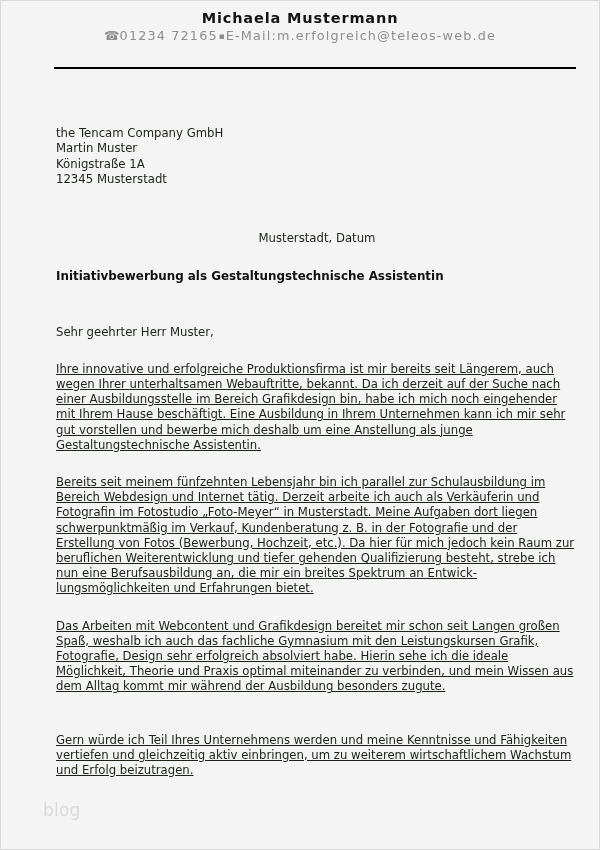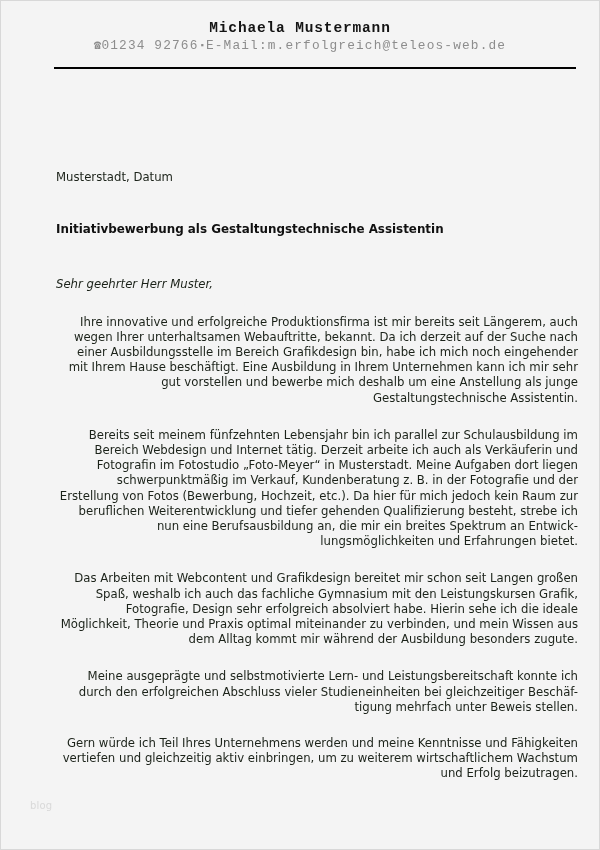--- a/index.html
+++ b/index.html
@@ -15,23 +15,22 @@
     width: 600px;
     height: 850px;
     box-sizing: border-box;
     background: #f4f4f4;
     border: 1px solid #d8d8d8;
     overflow: hidden;
   }
 
   
   .letterhead {
-    padding-top: 19px;
+    padding-top: 9px;
     text-align: center;
-    font-family: Liberation Mono, monospace;
   }
   .lh-name {
     font-size: 14.5px;
     font-weight: bold;
     color: #141414;
     letter-spacing: 0.85px;
     line-height: 17px;
   }
   .lh-line {
     font-size: 12.8px;
@@ -70,83 +69,88 @@
     color: #1b2219;
     line-height: 15.2px;
   }
 
   .recipient div {
     line-height: 15.3px;
     white-space: nowrap;
   }
 
   .dateline {
-    text-align: left;
+    text-align: center;
     margin-top: 44px;
   }
 
   .subject {
     font-weight: bold;
     font-size: 11.9px;
-    margin-top: 37px;
+    margin-top: 23px;
     color: #111111;
   }
 
   .salutation {
     margin-top: 40px;
-    font-style: italic;
   }
 
   .para {
     margin-top: 22px;
-    text-align: right;
+    text-align: left;
+    text-decoration: underline;
   }
   .para.tight {
-    margin-top: 21px;
+    margin-top: 38px;
   }
 
   
   .watermark {
     position: absolute;
-    left: 29px;
+    left: 42px;
     top: 799px;
-    font-size: 10px;
+    font-size: 17px;
     color: #d9d9d9;
     letter-spacing: 0.2px;
   }
 </style>
 </head>
 <body>
 
 <div class="page">
 
   <div class="letterhead">
 
     <div class="lh-name">Michaela Mustermann</div>
 
 
     <div class="lh-line">
-      <span class="phone-icon">☎</span><span>01234 92766</span><span class="lh-sep">▪</span><span>E-Mail:</span><span>m.erfolgreich@teleos-web.de</span>
+      <span class="phone-icon">☎</span><span>01234 72165</span><span class="lh-sep">▪</span><span>E-Mail:</span><span>m.erfolgreich@teleos-web.de</span>
     </div>
   </div>
 
   <div class="lh-rule"></div>
 
   <div class="letter">
 
+    <div class="recipient">
+      <div>the Tencam Company GmbH</div>
+      <div>Martin Muster</div>
+      <div>Königstraße 1A</div>
+      <div>12345 Musterstadt</div>
+    </div>
 
     <div class="dateline">Musterstadt, Datum</div>
 
     <div class="subject">Initiativbewerbung als Gestaltungstechnische Assistentin</div>
 
     <div class="salutation">Sehr geehrter Herr Muster,</div>
 
     <div class="para">Ihre innovative und erfolgreiche Produktionsfirma ist mir bereits seit Längerem, auch wegen Ihrer unterhaltsamen Webauftritte, bekannt. Da ich derzeit auf der Suche nach einer Ausbildungsstelle im Bereich Grafikdesign bin, habe ich mich noch eingehender mit Ihrem Hause beschäftigt. Eine Ausbildung in Ihrem Unternehmen kann ich mir sehr gut vorstellen und bewerbe mich deshalb um eine Anstellung als junge Gestaltungstechnische Assistentin.</div>
     <div class="para">Bereits seit meinem fünfzehnten Lebensjahr bin ich parallel zur Schulausbildung im Bereich Webdesign und Internet tätig. Derzeit arbeite ich auch als Verkäuferin und Fotografin im Fotostudio „Foto-Meyer“ in Musterstadt. Meine Aufgaben dort liegen schwerpunktmäßig im Verkauf, Kundenberatung z. B. in der Fotografie und der Erstellung von Fotos (Bewerbung, Hochzeit, etc.). Da hier für mich jedoch kein Raum zur beruflichen Weiterentwicklung und tiefer gehenden Qualifizierung besteht, strebe ich nun eine Berufsausbildung an, die mir ein breites Spektrum an Entwick-lungsmöglichkeiten und Erfahrungen bietet.</div>
     <div class="para">Das Arbeiten mit Webcontent und Grafikdesign bereitet mir schon seit Langen großen Spaß, weshalb ich auch das fachliche Gymnasium mit den Leistungskursen Grafik, Fotografie, Design sehr erfolgreich absolviert habe. Hierin sehe ich die ideale Möglichkeit, Theorie und Praxis optimal miteinander zu verbinden, und mein Wissen aus dem Alltag kommt mir während der Ausbildung besonders zugute.</div>
-    <div class="para">Meine ausgeprägte und selbstmotivierte Lern- und Leistungsbereitschaft konnte ich durch den erfolgreichen Abschluss vieler Studieneinheiten bei gleichzeitiger Beschäf-tigung mehrfach unter Beweis stellen.</div>
     <div class="para tight">Gern würde ich Teil Ihres Unternehmens werden und meine Kenntnisse und Fähigkeiten vertiefen und gleichzeitig aktiv einbringen, um zu weiterem wirtschaftlichem Wachstum und Erfolg beizutragen.</div>
 
   </div>
 
   <div class="watermark">blog</div>
 
 </div>
 
 </body></html>

